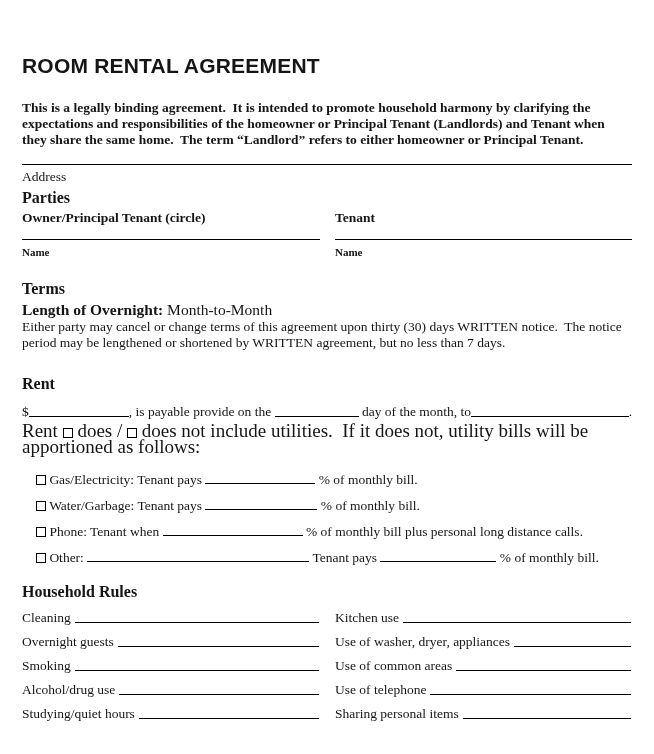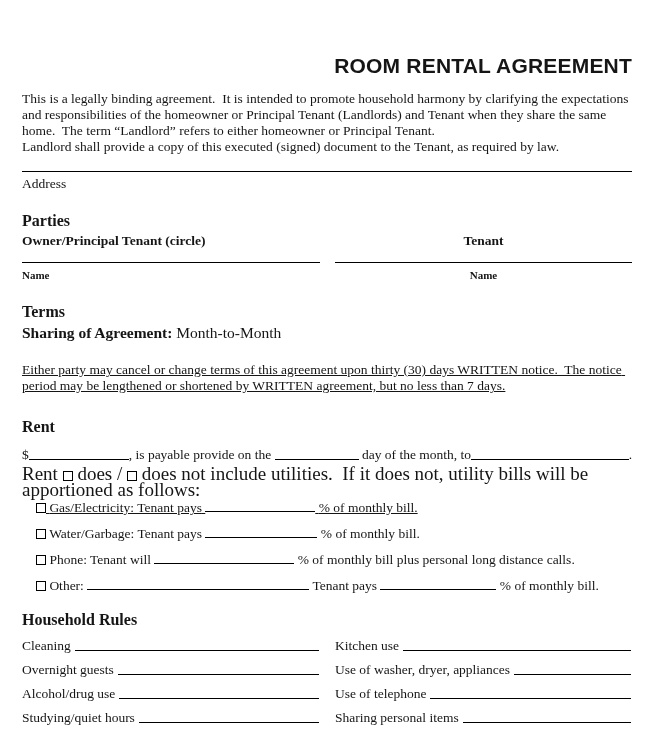--- a/index.html
+++ b/index.html
@@ -6,67 +6,67 @@
   html,body { width:654px; height:754px; background:#ffffff; }
   body {
     font-family:"Liberation Serif", serif;
     color:#151515;
     overflow:hidden;
   }
   .page { padding:0 22px; }
 
   .title {
     margin-top:55px;
-    text-align:right;
+    text-align:left;
     font-family:"Liberation Sans", sans-serif;
     font-weight:bold;
     font-size:21px;
     letter-spacing:0.2px;
     line-height:22px;
   }
 
   .body-text { font-size:13.5px; line-height:16px; }
   .pre { white-space:pre-wrap; }
 
-  .intro { margin-top:14px; }
+  .intro { margin-top:23px;font-weight:bold; }
 
   .section-heading {
     font-size:16px;
     font-weight:bold;
     line-height:19px;
   }
   .h-rental { margin-top:18px; }
-  .h-parties { margin-top:20px; }
+  .h-parties { margin-top:4px; }
   .h-terms { margin-top:19px;font-family:Liberation Serif, serif; }
   .h-rent { margin-top:23px; }
   .h-rules { margin-top:16px; }
 
   .rule-line-full {
     margin-top:16px;
     border-bottom:1.5px solid #000;
     height:1px;
     width:100%;
   }
   .small-label { font-size:13.5px; line-height:15px; margin-top:4px; }
 
   .two-col { display:flex;font-weight:bold; }
   .col-l { width:298px; }
   .col-gap { width:15px; }
-  .col-r { flex:1;text-align:center; }
+  .col-r { flex:1; }
 
   .party-labels { margin-top:3px; font-size:13.5px; line-height:16px; }
   .party-lines { margin-top:13px; }
   .party-lines .col-l, .party-lines .col-r {
     border-bottom:1.5px solid #000; height:1px;
   }
   .party-names { margin-top:4px; font-size:11px; line-height:16px; }
 
   .length-line { margin-top:3px; font-size:15.5px; line-height:18px; }
   .length-line .b { font-weight:bold; }
-  .terms-body { margin-top:20px;text-decoration:underline; }
+  .terms-body { margin-top:0; }
 
   .rent-line1 {
     margin-top:11px;
     display:flex;
     align-items:flex-end;
     font-size:13.5px;
     line-height:16px;
   }
   .rent-line1 .txt { white-space:pre; }
   .blankf { border-bottom:1px solid #000; margin-bottom:3px; }
@@ -94,42 +94,41 @@
   .w-phone { width:140px; }
   .w-other1 { width:222px; }
   .w-other2 { width:116px; }
 
   .rent-item {
     margin-left:14px;
     margin-top:10px;
     font-size:13.5px;
     line-height:16px;
   }
-  .rent-item.first { margin-top:2px;text-decoration:underline; }
+  .rent-item.first { margin-top:17px; }
 
   .rule-row { display:flex; margin-top:9px; font-size:13.5px; line-height:15px; }
   .rule-col { display:flex; }
   .rule-col.l { width:298px; }
   .rule-col.r { flex:1; }
   .fill-line {
     flex:1;
     border-bottom:1px solid #000;
     margin:0 1px 2px 4px;
   }
 </style>
 </head>
 <body>
 
 <div class="page">
 
   <div class="title">ROOM RENTAL AGREEMENT</div>
 
   <div class="intro body-text">
     <div class="pre">This is a legally binding agreement.  It is intended to promote household harmony by clarifying the expectations and responsibilities of the homeowner or Principal Tenant (Landlords) and Tenant when they share the same home.  The term “Landlord” refers to either homeowner or Principal Tenant.</div>
-    <div class="pre">Landlord shall provide a copy of this executed (signed) document to the Tenant, as required by law.</div>
   </div>
 
   <div class="rule-line-full"></div>
   <div class="small-label">Address</div>
 
   <div class="section-heading h-parties">Parties</div>
   <div class="two-col party-labels">
     <div class="col-l">Owner/Principal Tenant (circle)</div>
     <div class="col-gap"></div>
     <div class="col-r">Tenant</div>
@@ -140,21 +139,21 @@
     <div class="col-r"></div>
   </div>
   <div class="two-col party-names">
     <div class="col-l">Name</div>
     <div class="col-gap"></div>
     <div class="col-r">Name</div>
   </div>
 
   <div class="section-heading h-terms">Terms</div>
   <div class="length-line">
-    <span class="b">Sharing of Agreement:</span>
+    <span class="b">Length of Overnight:</span>
     <span>Month-to-Month</span>
   </div>
   <div class="terms-body body-text pre">Either party may cancel or change terms of this agreement upon thirty (30) days WRITTEN notice.  The notice period may be lengthened or shortened by WRITTEN agreement, but no less than 7 days.</div>
 
   <div class="section-heading h-rent">Rent</div>
   <div class="rent-line1">
     <span class="txt">$</span>
     <span class="blankf bf-amount"></span>
     <span class="txt">, is payable provide on the </span>
     <span class="blankf bf-day"></span>
@@ -178,21 +177,21 @@
     <span>% of monthly bill.</span>
   </div>
   <div class="rent-item">
     <span class="cb"></span>
     <span>Water/Garbage: Tenant pays</span>
     <span class="blank w-water"></span>
     <span>% of monthly bill.</span>
   </div>
   <div class="rent-item">
     <span class="cb"></span>
-    <span>Phone: Tenant will</span>
+    <span>Phone: Tenant when</span>
     <span class="blank w-phone"></span>
     <span>% of monthly bill plus personal long distance calls.</span>
   </div>
   <div class="rent-item">
     <span class="cb"></span>
     <span>Other:</span>
     <span class="blank w-other1"></span>
     <span>Tenant pays</span>
     <span class="blank w-other2"></span>
     <span>% of monthly bill.</span>
@@ -217,20 +216,31 @@
         <span class="fill-line"></span>
       </div>
     <div class="col-gap"></div>
     <div class="rule-col r">
         <span>Use of washer, dryer, appliances</span>
         <span class="fill-line"></span>
       </div>
   </div>
   <div class="rule-row">
     <div class="rule-col l">
+        <span>Smoking</span>
+        <span class="fill-line"></span>
+      </div>
+    <div class="col-gap"></div>
+    <div class="rule-col r">
+        <span>Use of common areas</span>
+        <span class="fill-line"></span>
+      </div>
+  </div>
+  <div class="rule-row">
+    <div class="rule-col l">
         <span>Alcohol/drug use</span>
         <span class="fill-line"></span>
       </div>
     <div class="col-gap"></div>
     <div class="rule-col r">
         <span>Use of telephone</span>
         <span class="fill-line"></span>
       </div>
   </div>
   <div class="rule-row">

